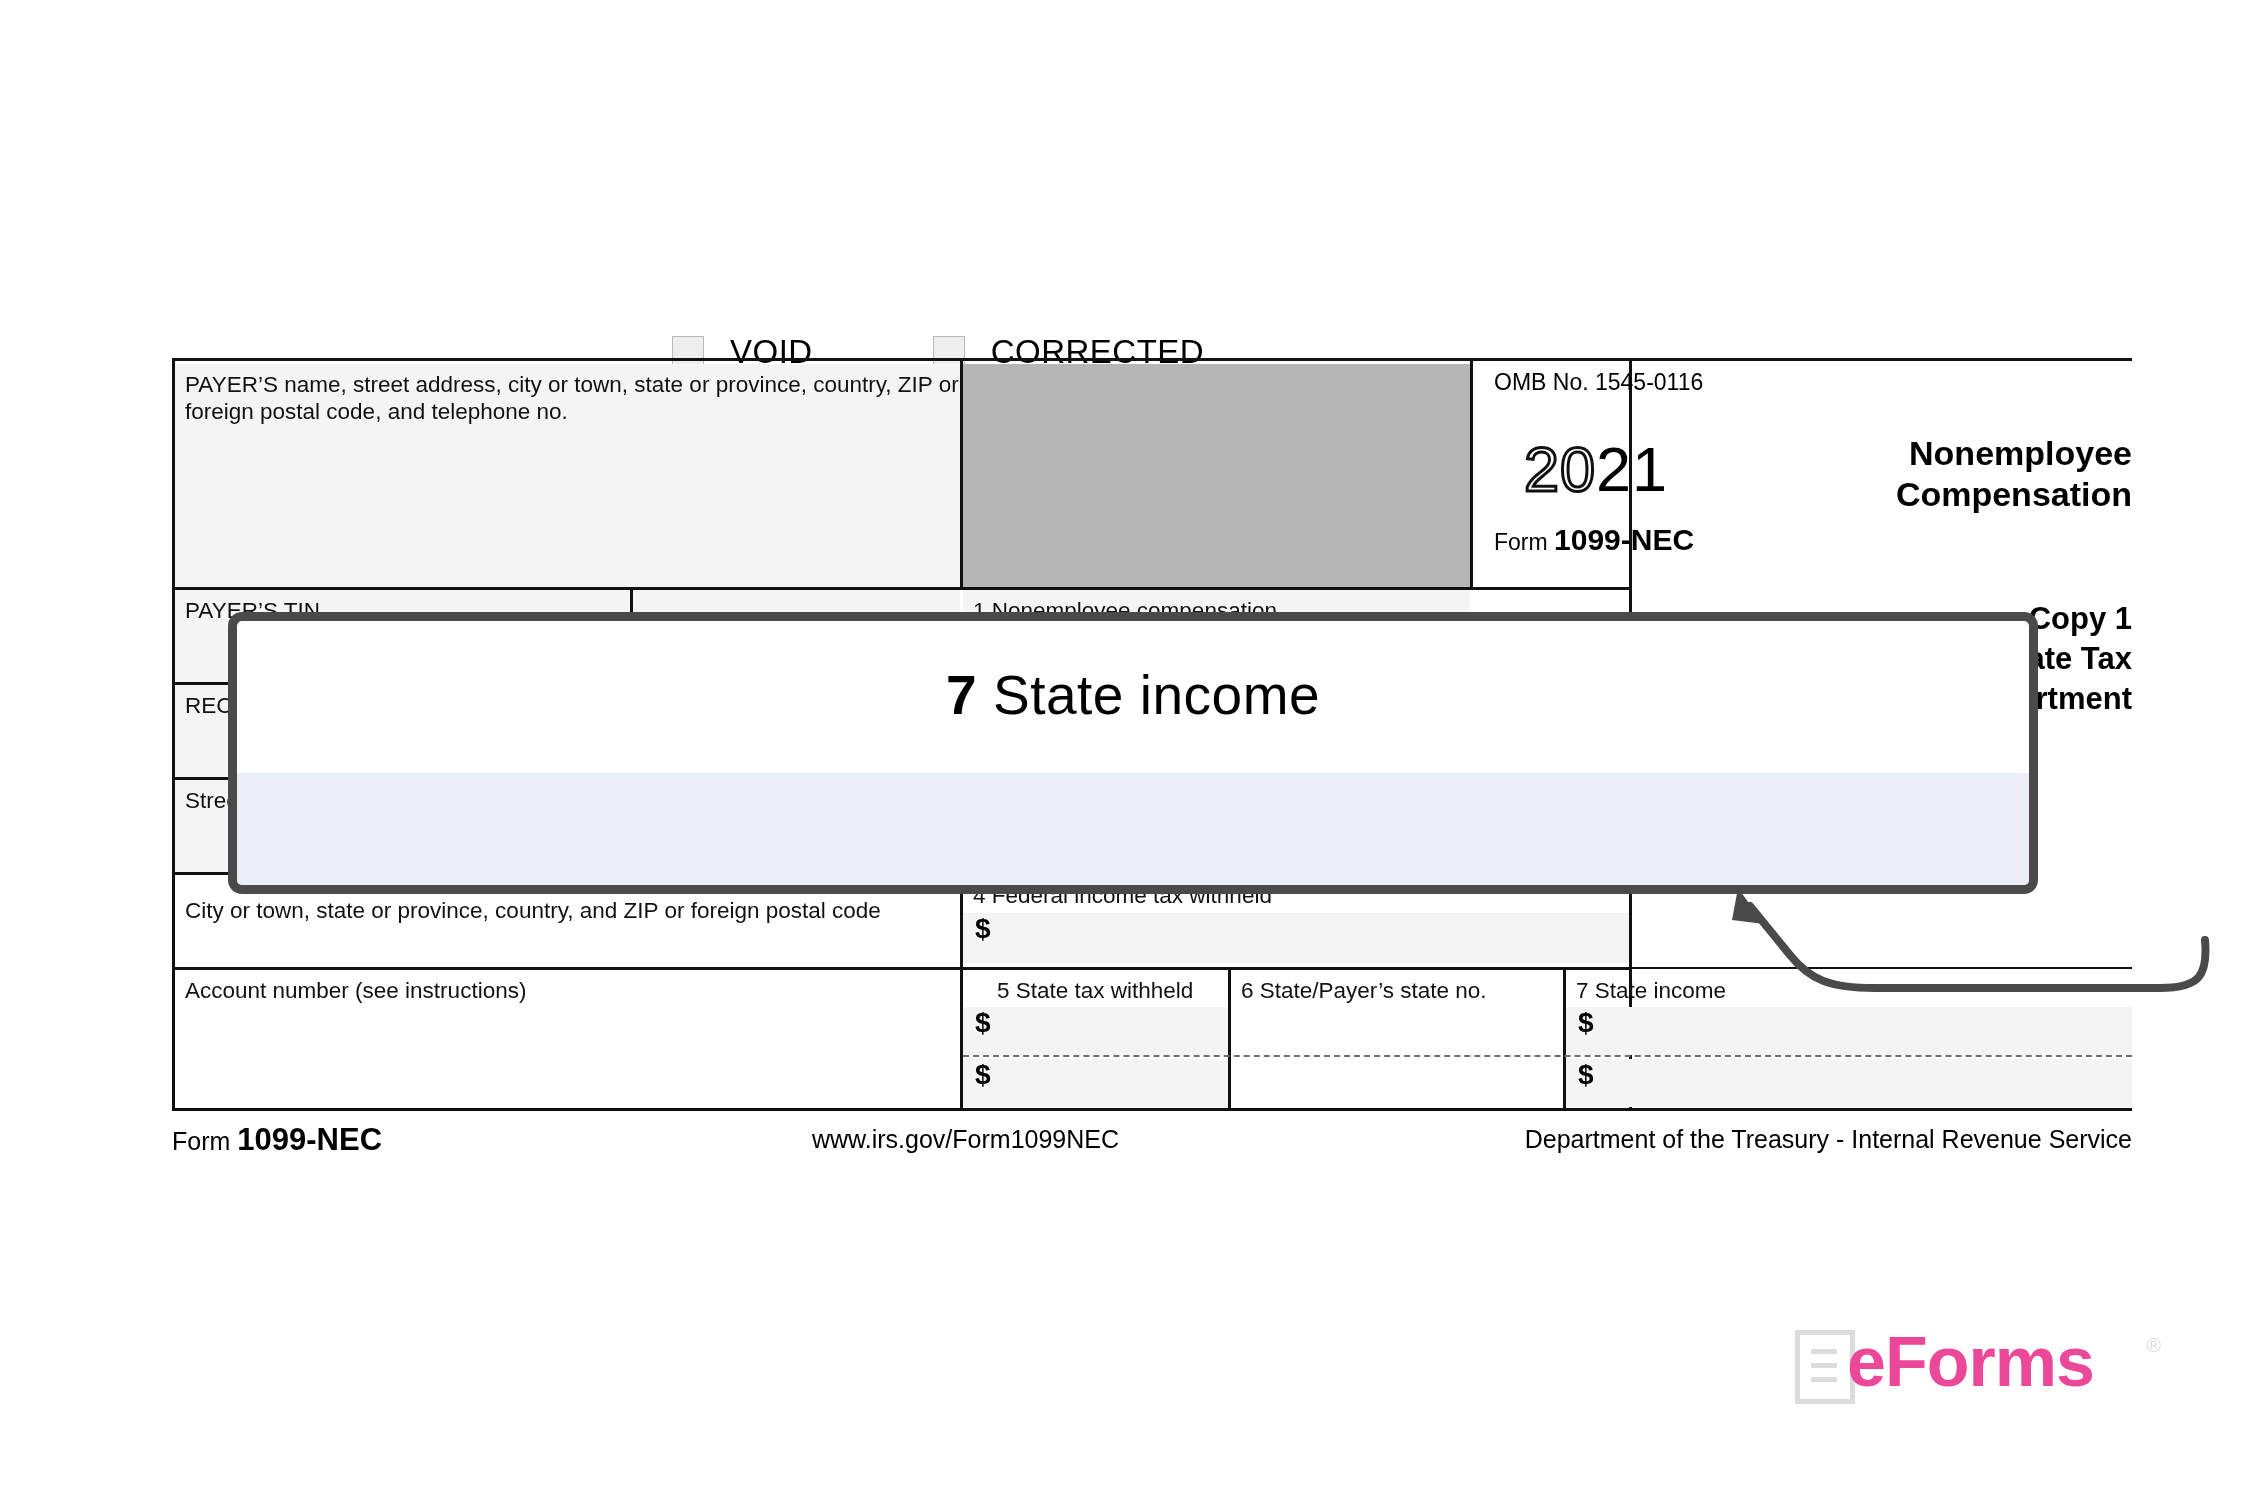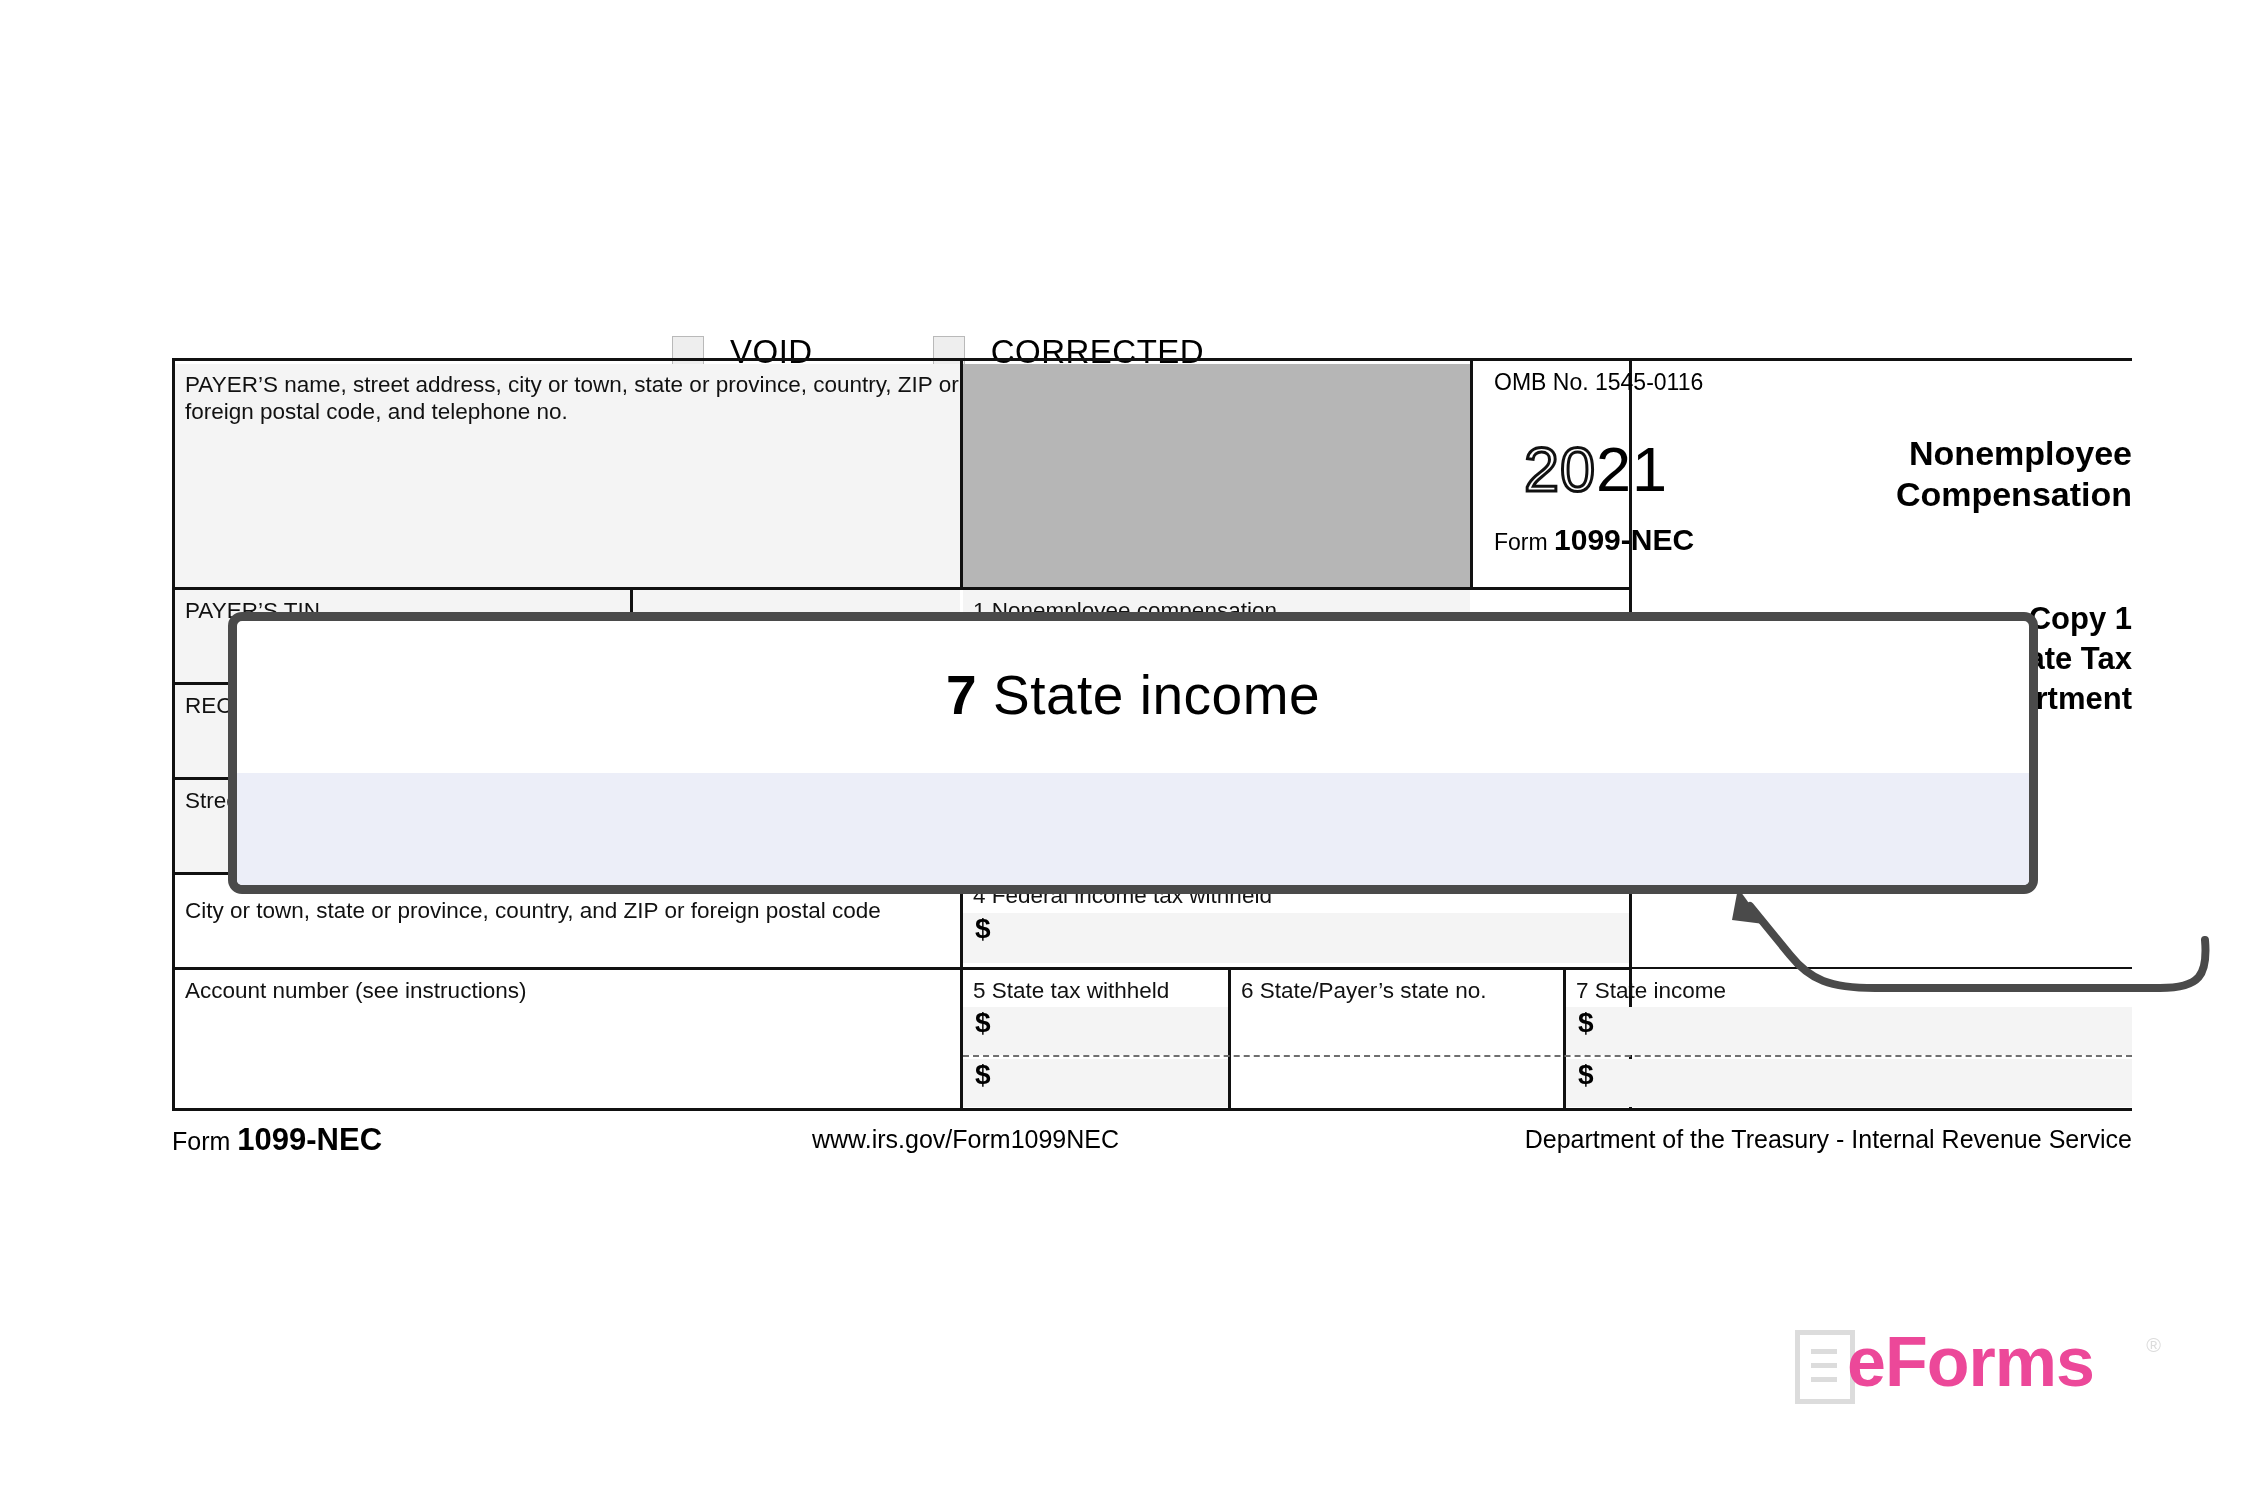--- a/index.html
+++ b/index.html
@@ -297,21 +297,21 @@
       <div class="tint" style="position:absolute; left:0; top:38px; width:666px; height:50px;">
         <span class="dollar">$</span>
       </div>
     </div>
     <div class="vline" style="left:788px; top:511px; height:236px;"></div>
 
     <div class="cell" style="left:3px; top:609px; width:785px; height:138px;">
       <div class="lbl" style="">Account number (see instructions)</div>
     </div>
 
-    <div class="cell" style="left:791px; top:609px; width:290px; height:138px;">
+    <div class="cell" style="left:791px; top:609px; width:290px; height:138px;padding-left:24px;">
       <div class="lbl">5 State tax withheld</div>
       <div class="tint" style="position:absolute; left:0; top:37px; width:265px; height:48px;">
         <span class="dollar">$</span>
       </div>
       <div class="tint" style="position:absolute; left:0; top:89px; width:265px; height:48px;">
         <span class="dollar">$</span>
       </div>
     </div>
     <div class="vline" style="left:1056px; top:606px; height:141px;"></div>
 

